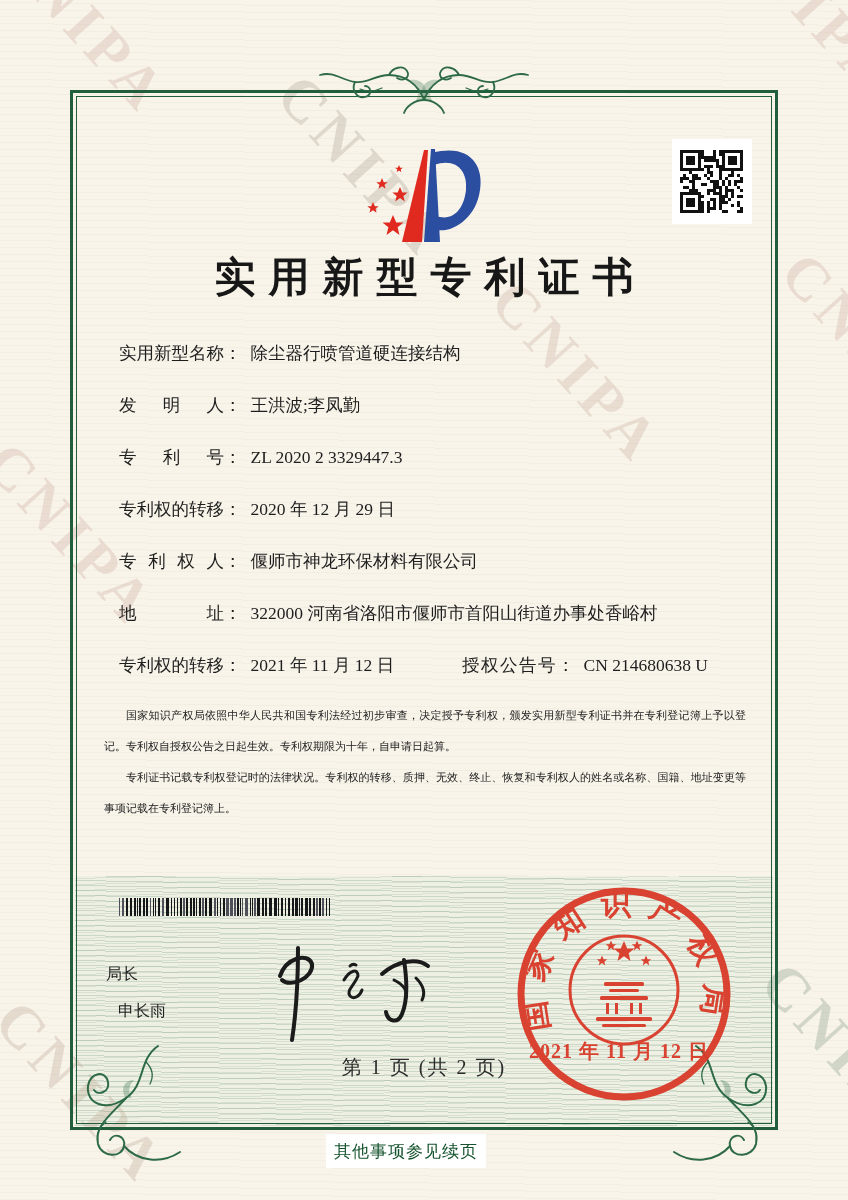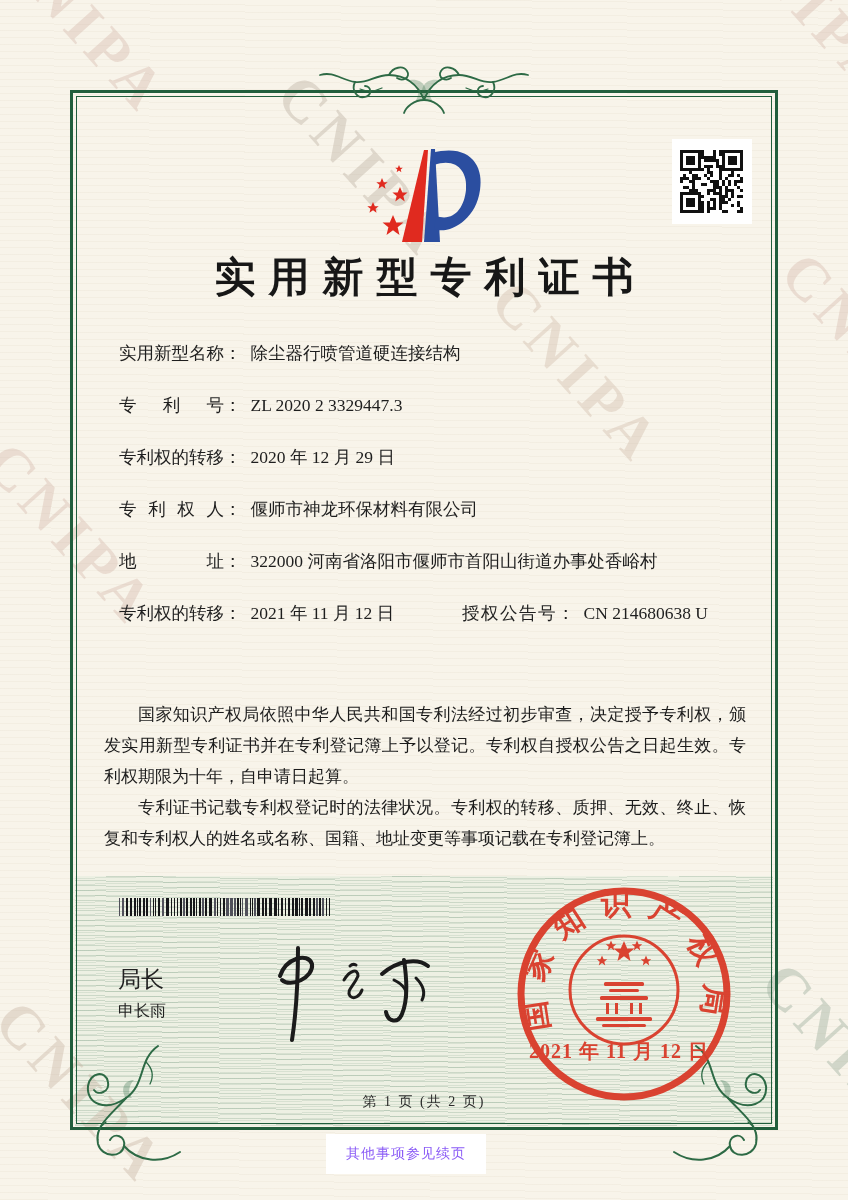--- a/index.html
+++ b/index.html
@@ -54,38 +54,38 @@
 
   .fields { position:absolute; left:119px; top:339px; width:630px; z-index:4;
             font-size:17.5px; color:#1e1e1e; }
   .frow { position:relative; height:28px; line-height:28px; margin-bottom:24px; white-space:nowrap; }
   .flabel { display:inline-block; width:105px; text-align:justify; text-align-last:justify; }
   .colon { margin-right:9px; }
   .fgroup2 { position:absolute; left:336px; top:0;margin-left:7px; }
   .fgroup2 .flabel { width:auto; letter-spacing:1.5px; }
 
   .paras { position:absolute; left:104px; top:700px; width:642px; z-index:4;
-           font-size:17px; line-height:31px; color:#1b1b1b; text-align:justify;font-family:Liberation Mono, monospace; }
+           font-size:11px; line-height:31px; color:#1b1b1b; text-align:justify; }
   .paras p { text-indent:2em; }
 
   .barcode { position:absolute; left:119px; top:898px; z-index:4; }
 
-  .sig-title { position:absolute; left:118px; top:964px;  z-index:4; font-size:23px; color:#222; }
+  .sig-title { position:absolute; left:106px; top:964px;  z-index:4; font-size:16px; color:#222; }
   .sig-name  { position:absolute; left:118px; top:1001px; z-index:4; font-size:16px; color:#222; }
   .signature { position:absolute; left:246px; top:936px; z-index:4; }
 
   .seal { position:absolute; left:512px; top:882px; z-index:5; opacity:.95; }
   .seal text { font-family:"Liberation Serif",serif; font-weight:bold; }
 
-  .page-no { position:absolute; left:70px; top:1093px; width:708px; text-align:center; z-index:4;
-             font-size:14px; color:#2b2b2b; letter-spacing:2px; }
-
-  .cont-box { position:absolute; left:326px; top:1134px; width:160px; height:40px; background:#ffffff;
+  .page-no { position:absolute; left:70px; top:1054px; width:708px; text-align:center; z-index:4;
+             font-size:20px; color:#2b2b2b; letter-spacing:2px; }
+
+  .cont-box { position:absolute; left:326px; top:1134px; width:160px; height:34px; background:#ffffff;
               z-index:4; display:flex; align-items:center; justify-content:center;
-              font-size:14px; color:#8b5cf6; letter-spacing:1px; }
+              font-size:17px; color:#14532d; letter-spacing:1px; }
 </style>
 </head>
 <body>
 
 <div class="page">
 
   <div class="wm wm1">CNIPA</div>
   <div class="wm wm2">CNIPA</div>
   <div class="wm wm3">CNIPA</div>
   <div class="wm wm4">CNIPA</div>
@@ -296,20 +296,23 @@
       </svg>
   </div>
 
   <div class="title">实用新型专利证书</div>
 
   <div class="fields">
     <div class="frow">
       <span class="flabel">实用新型名称</span><span class="colon">：</span><span class="fval">除尘器行喷管道硬连接结构</span>
     </div>
     <div class="frow">
+      <span class="flabel">发明人</span><span class="colon">：</span><span class="fval">王洪波;李凤勤</span>
+    </div>
+    <div class="frow">
       <span class="flabel">专利号</span><span class="colon">：</span><span class="fval">ZL 2020 2 3329447.3</span>
     </div>
     <div class="frow">
       <span class="flabel">专利权的转移</span><span class="colon">：</span><span class="fval">2020 年 12 月 29 日</span>
     </div>
     <div class="frow">
       <span class="flabel">专利权人</span><span class="colon">：</span><span class="fval">偃师市神龙环保材料有限公司</span>
     </div>
     <div class="frow">
       <span class="flabel">地址</span><span class="colon">：</span><span class="fval">322000  河南省洛阳市偃师市首阳山街道办事处香峪村</span>

